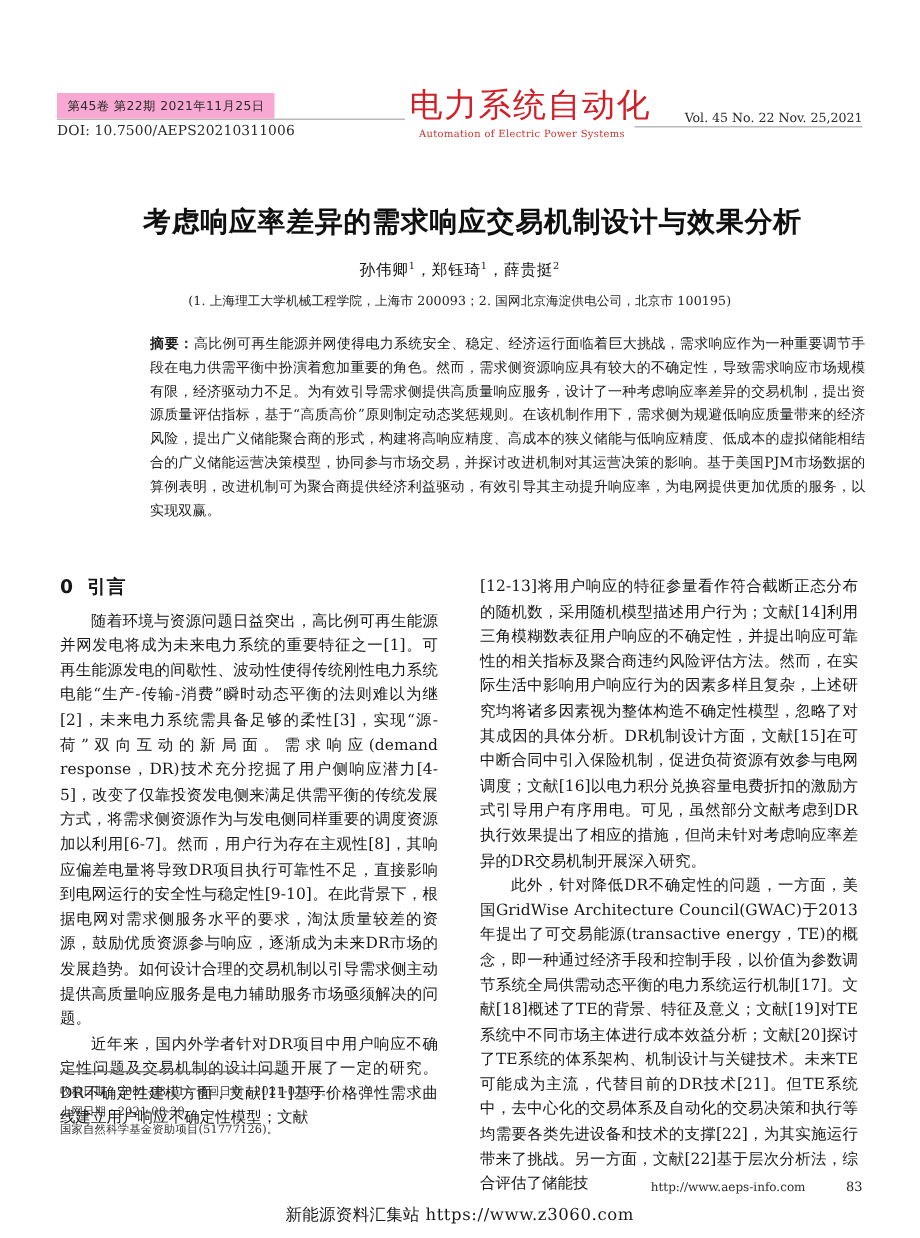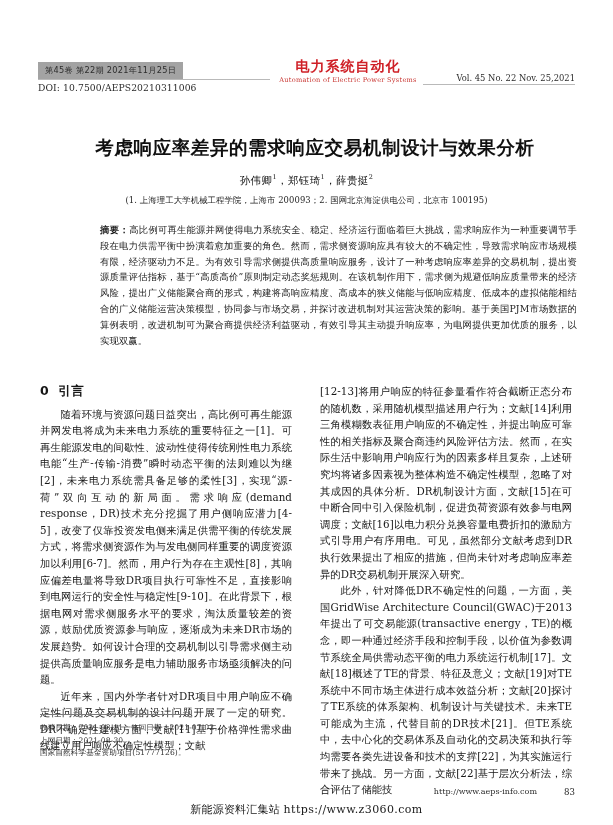--- a/index.html
+++ b/index.html
@@ -28,21 +28,21 @@
     top: 60px;
     height: 46px;
   }
   .issue-badge {
     position: absolute;
     left: 38px;
     top: 2px;
     font-size: 8.2px;
     letter-spacing: 0.3px;
     color: #2c2c2c;
-    background: #a3a3a3;
+    background: #f9a8d4;
     padding: 2.5px 7px 3px 7px;
     white-space: nowrap;
     font-family: "DejaVu Sans", "Liberation Sans", sans-serif;
   }
   .doi {
     position: absolute;
     left: 38px;
     top: 22px;
     font-size: 9.2px;
     color: #2b2b2b;
@@ -50,23 +50,23 @@
     white-space: nowrap;
   }
   .journal-logo {
     position: absolute;
     left: 273px;
     top: -1px;
     text-align: center;
     width: 150px;
   }
   .journal-cn {
-    font-size: 14px;
+    font-size: 22px;
     color: #cf2027;
-    font-weight: bold;
+    font-weight: normal;
     letter-spacing: 1px;
     font-family: "DejaVu Sans", "Liberation Sans", sans-serif;
     line-height: 1.1;
     white-space: nowrap;
   }
   .journal-en {
     font-size: 6.6px;
     color: #c8332f;
     letter-spacing: 0.25px;
     margin-top: 2px;

